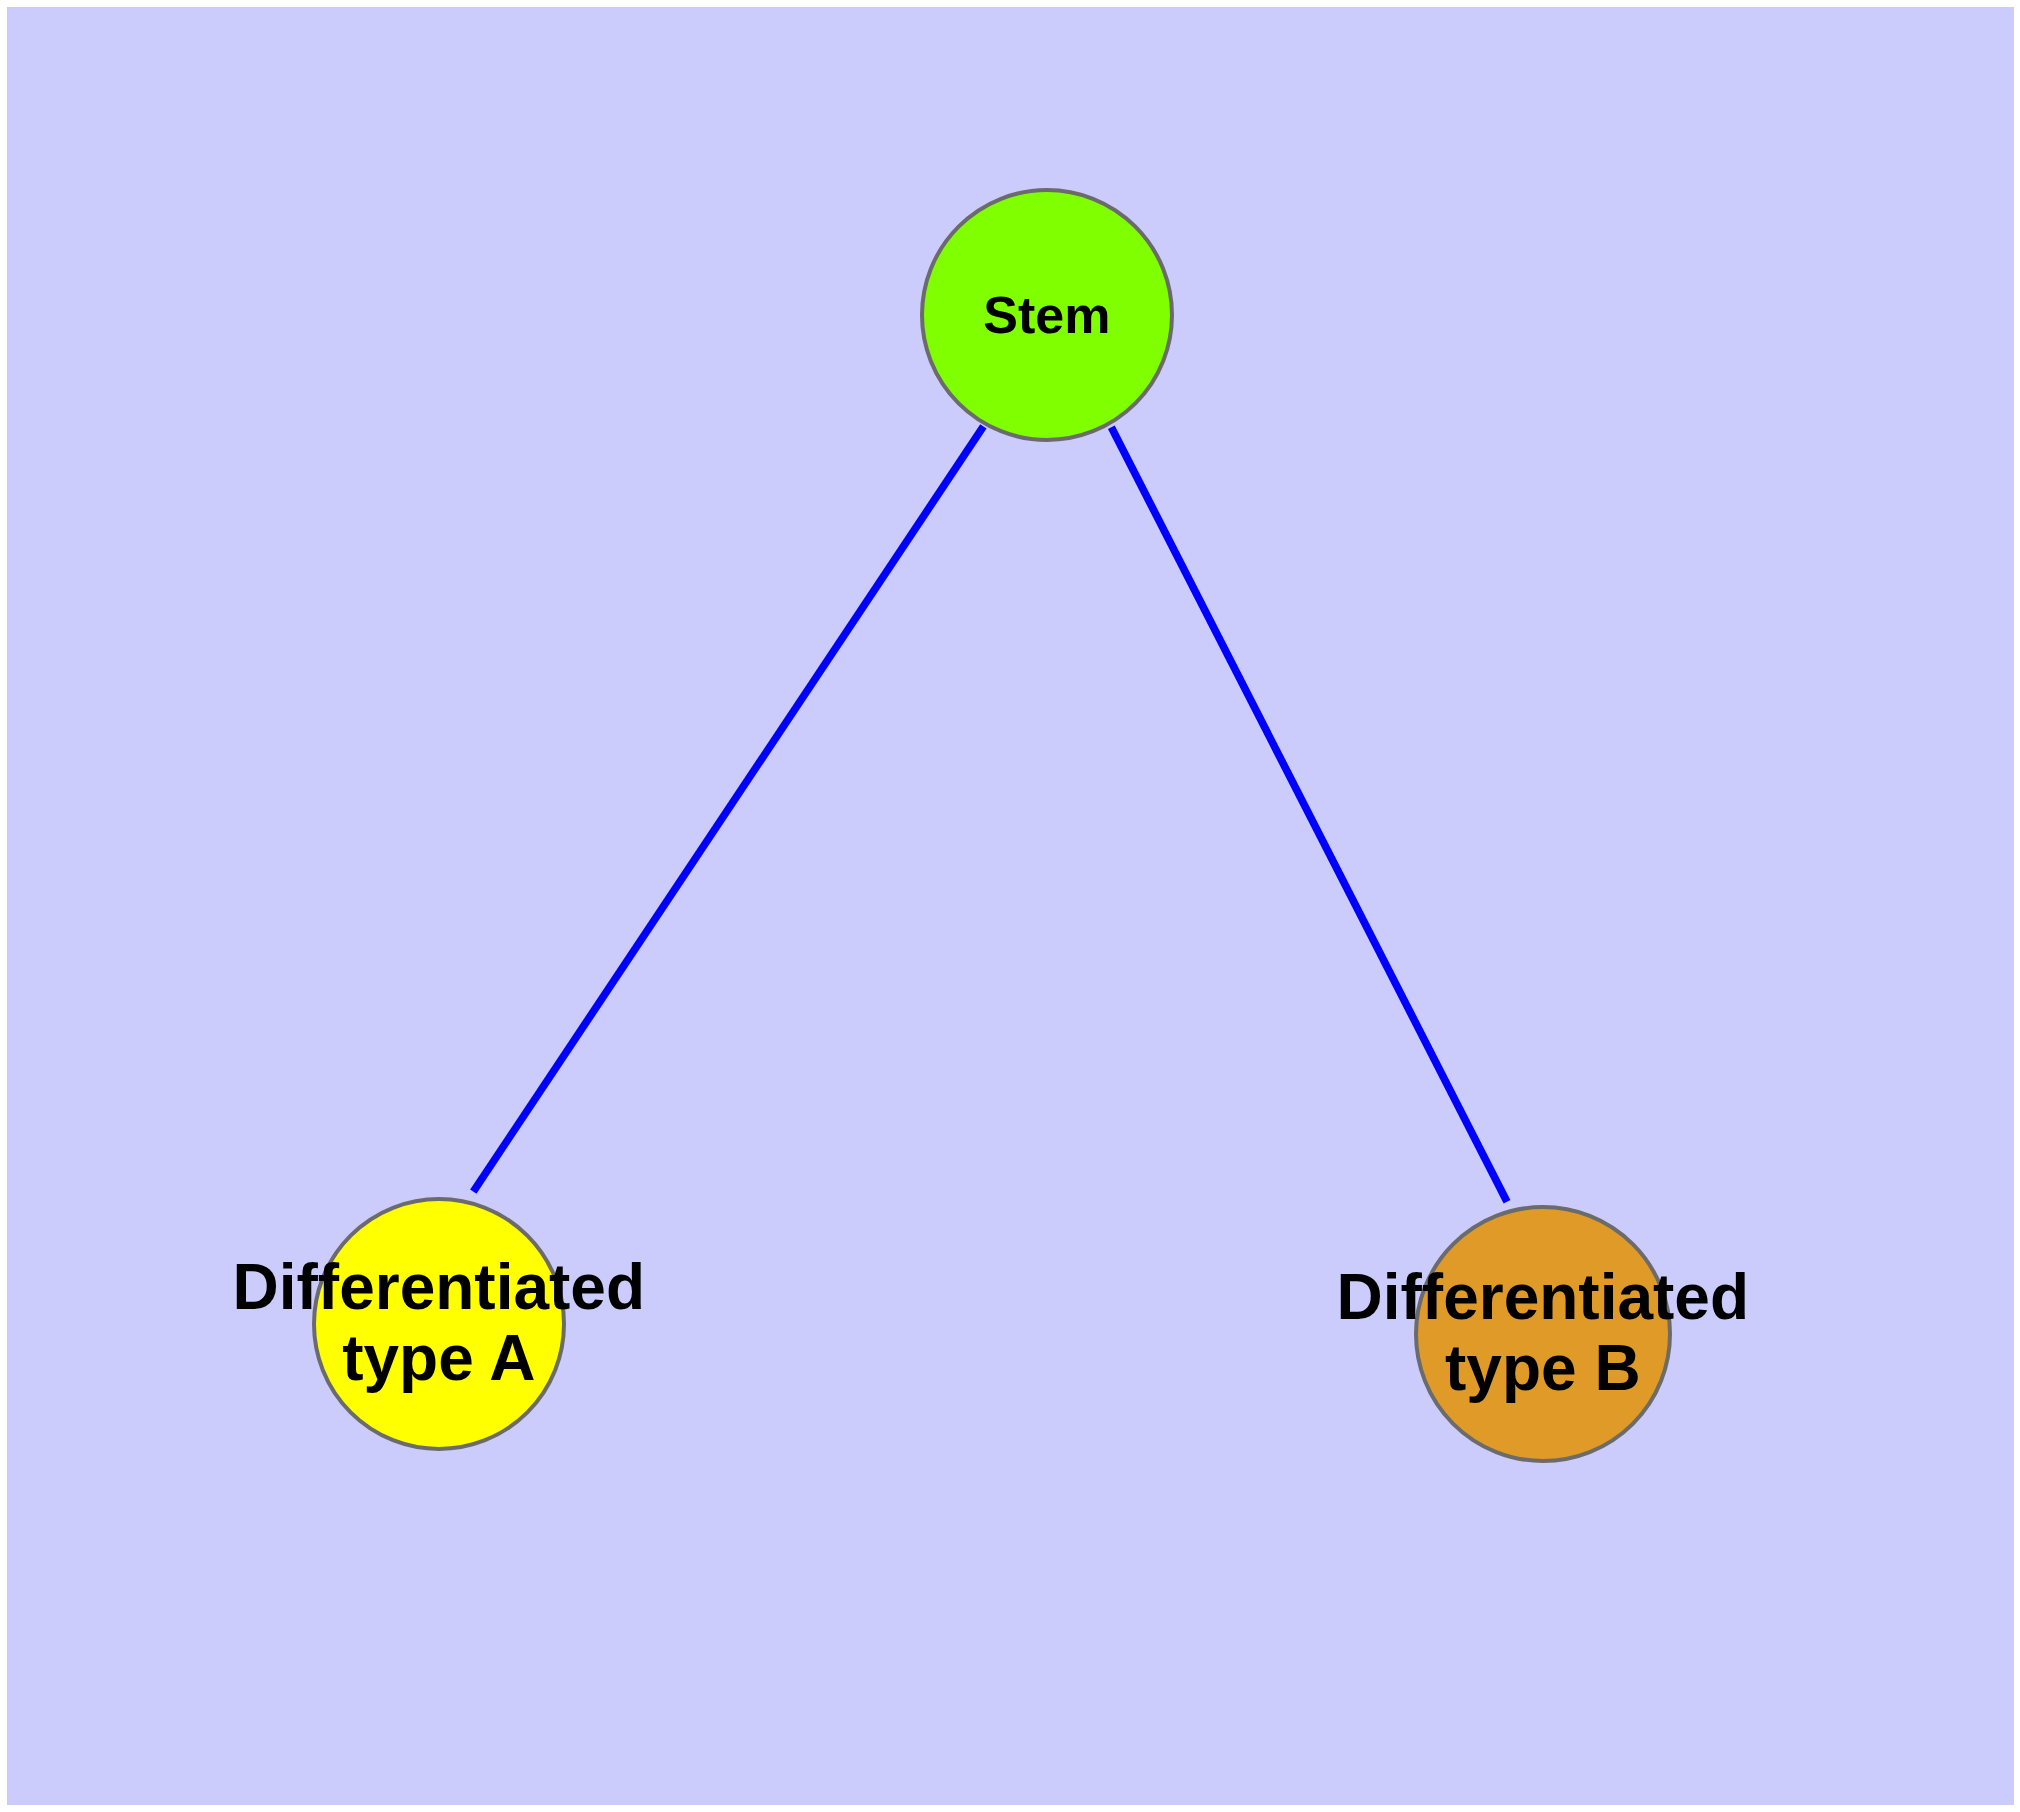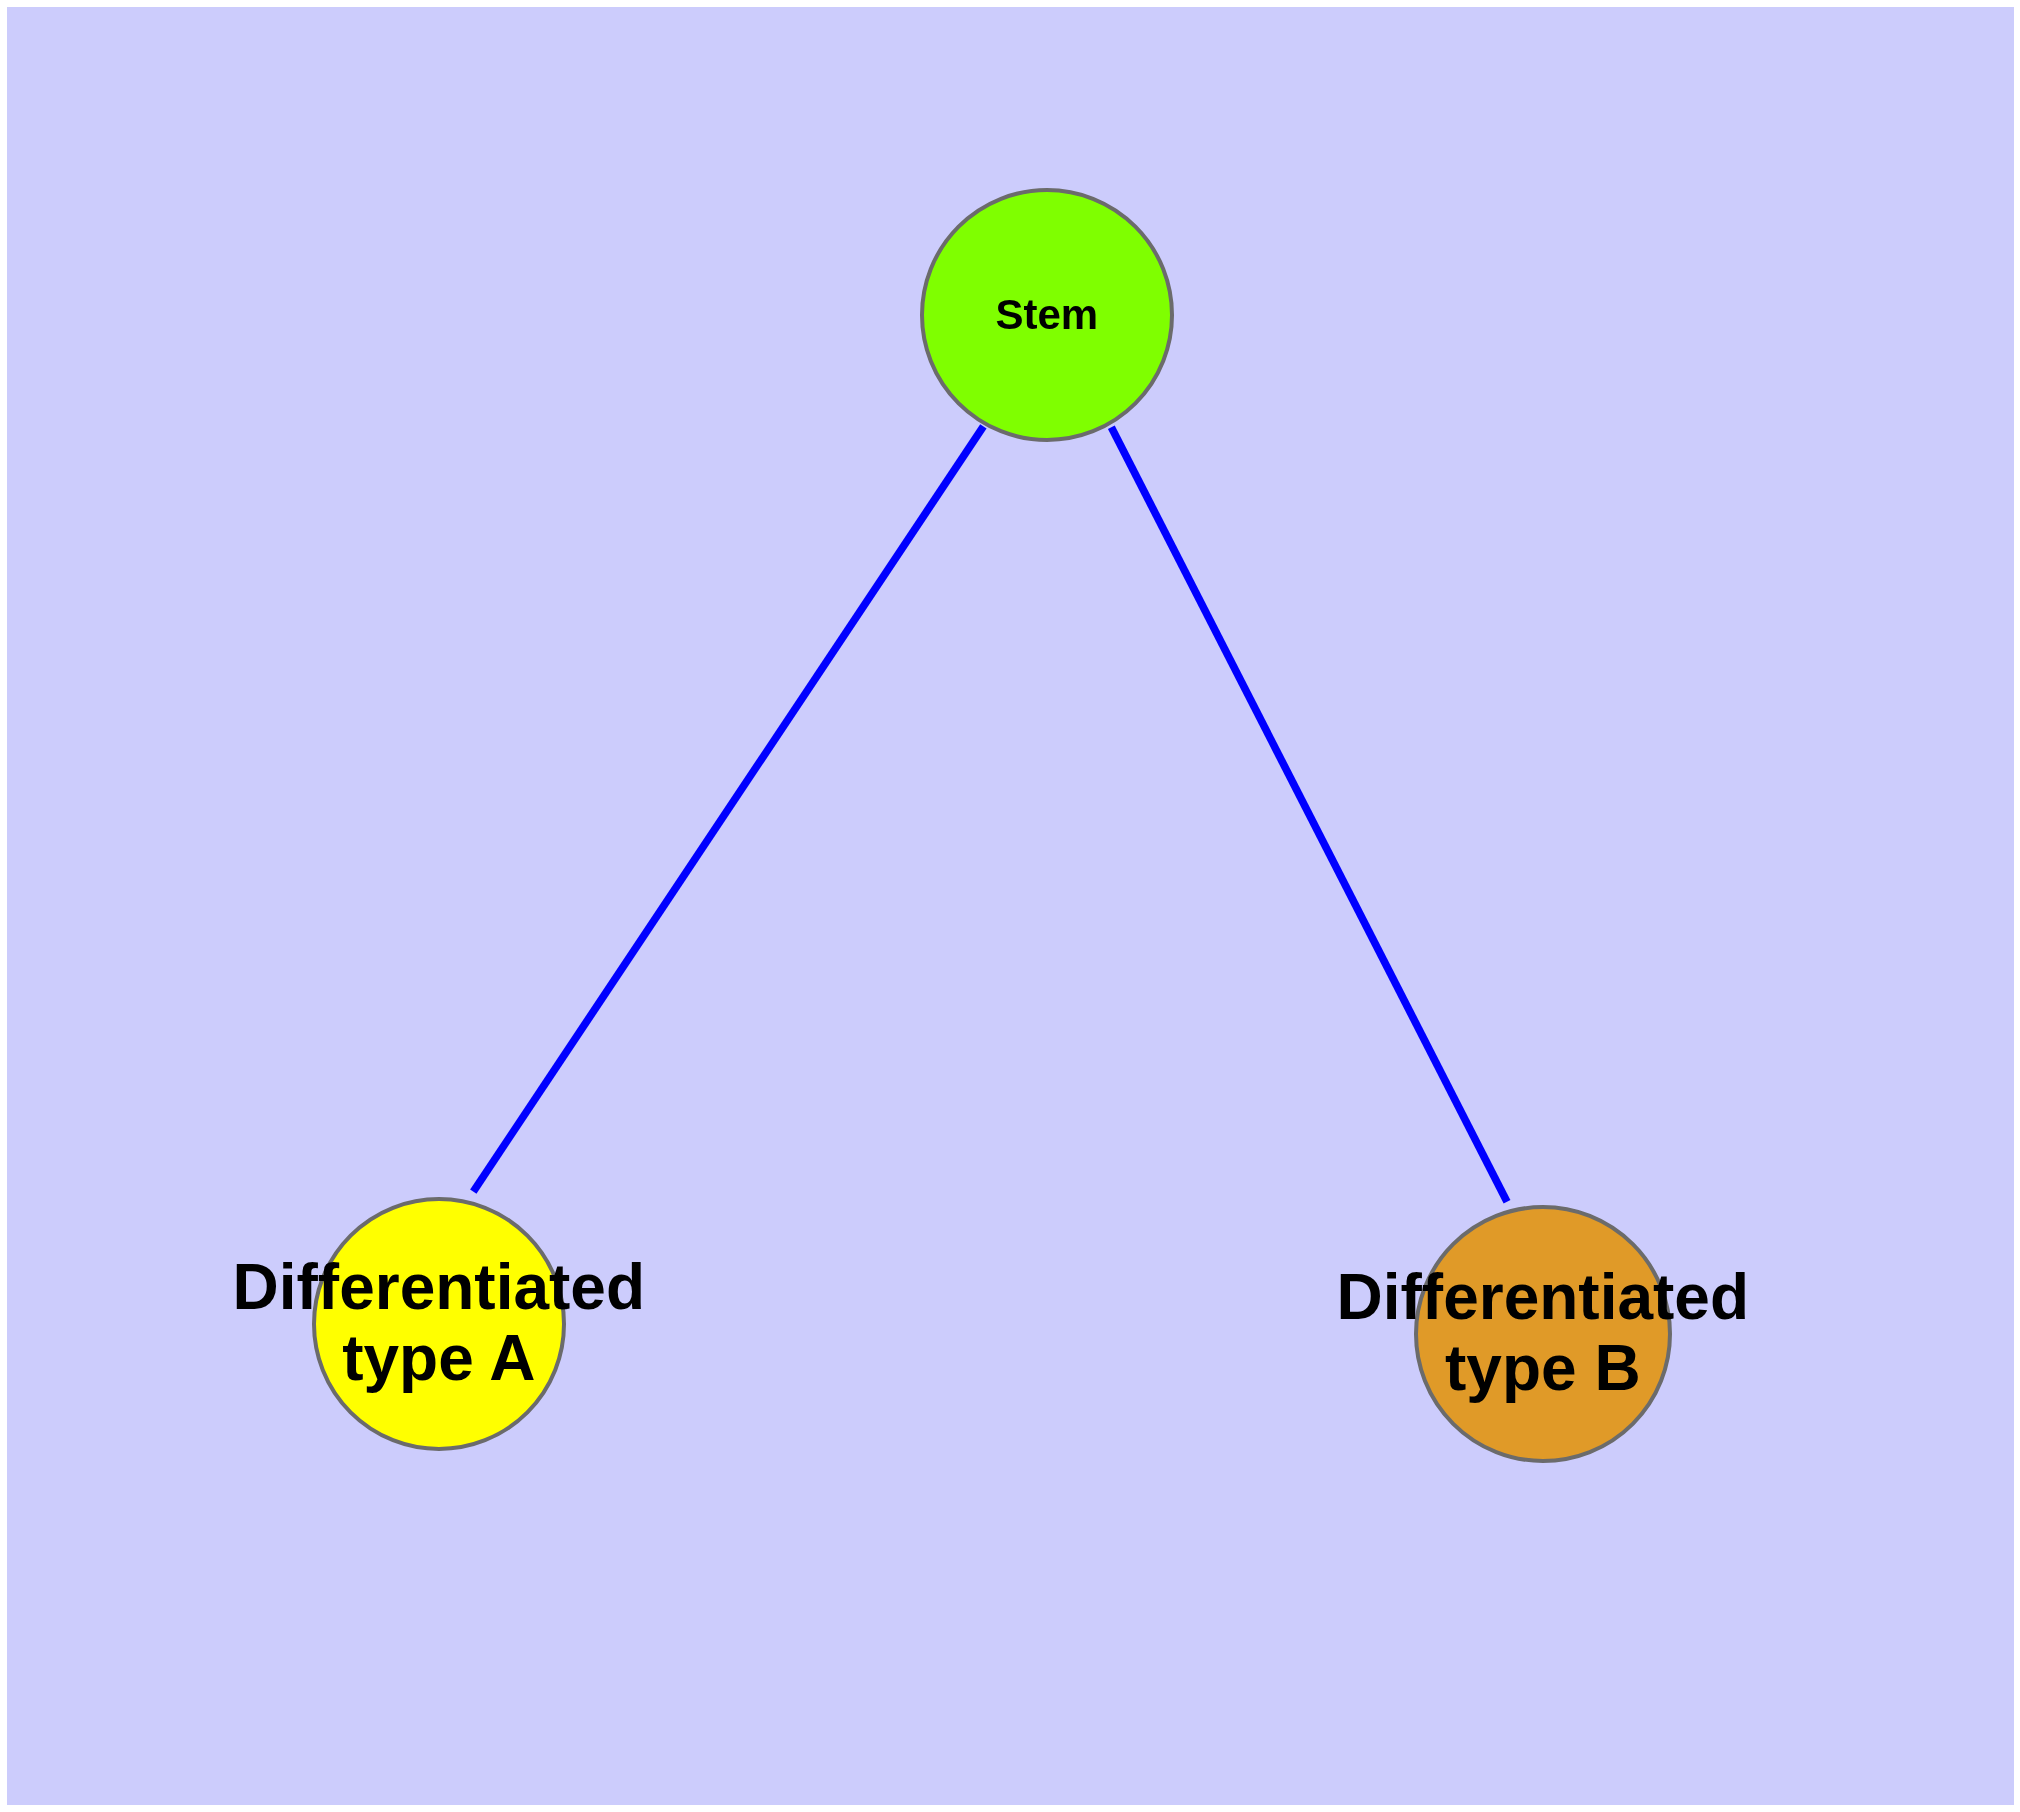--- a/index.html
+++ b/index.html
@@ -53,21 +53,21 @@
     pointer-events: none;
   }
 
   #node-stem {
     left: 913px;
     top: 181px;
     width: 254px;
     height: 254px;
     background: #7fff00;
   }
-  #node-stem .node-label { font-size: 42px; }
+  #node-stem .node-label { font-size: 52px; }
 
   #node-type-a {
     left: 305px;
     top: 1190px;
     width: 254px;
     height: 254px;
     background: #ffff00;
   }
   #node-type-a .node-label { font-size: 64px; }
 

